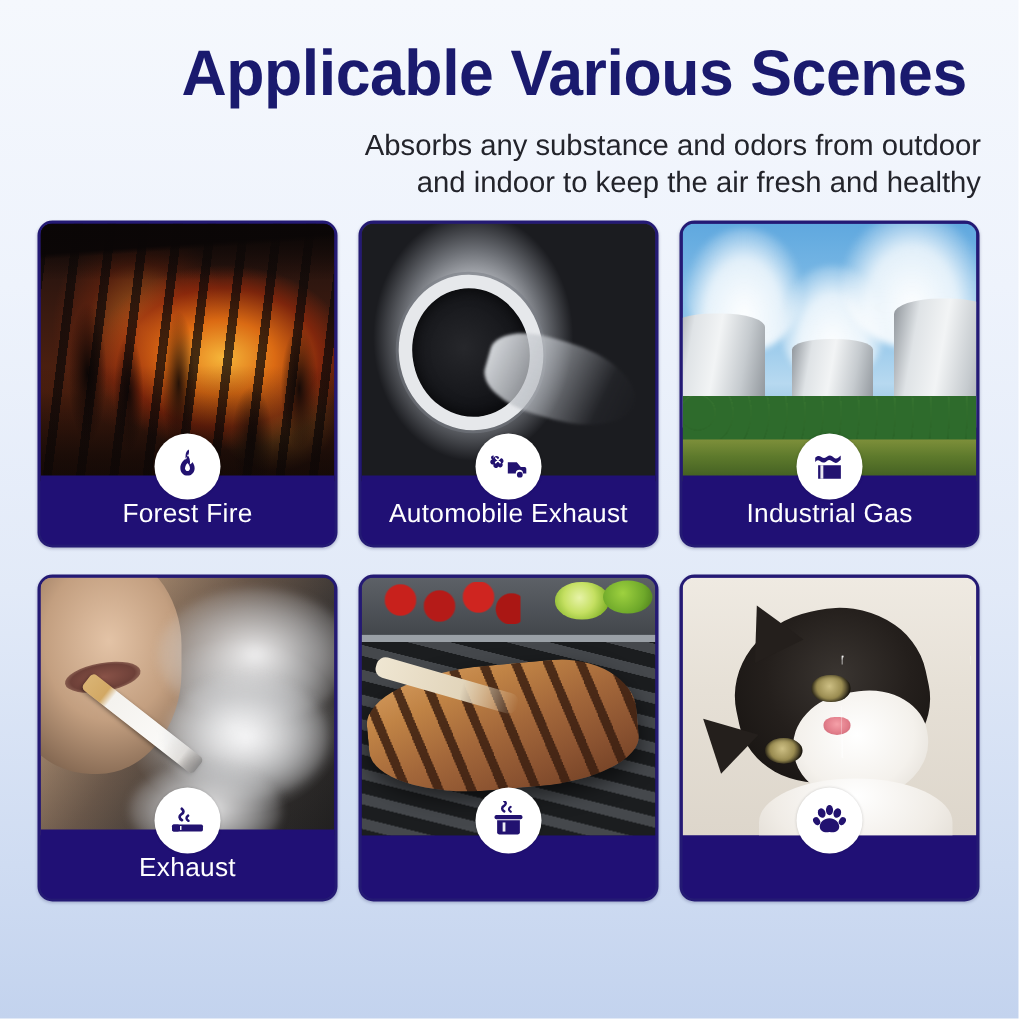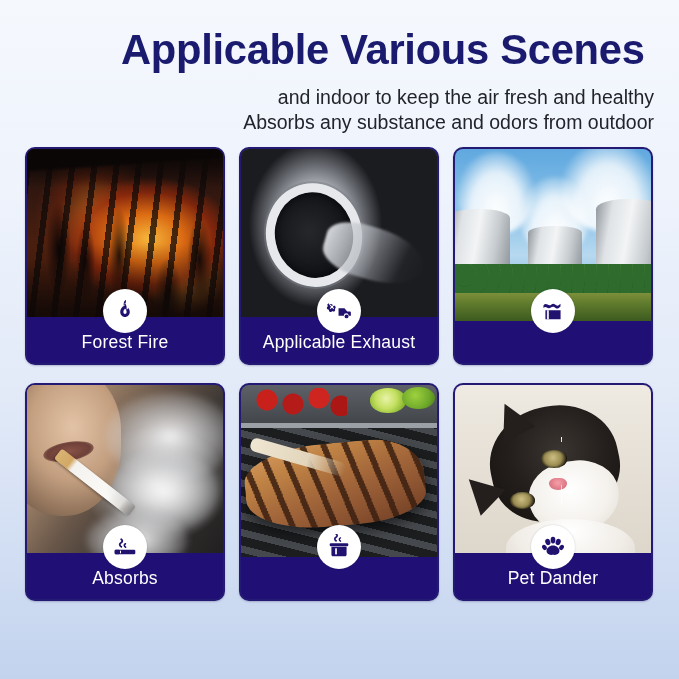--- a/index.html
+++ b/index.html
@@ -389,22 +389,22 @@
   }
 </style>
 </head>
 <body>
 
 <div class="page">
 
   <div class="header">
     <div class="title">Applicable Various Scenes</div>
     <div class="subtitle">
+      <div>Absorbs any substance and odors from outdoor</div>
       <div>and indoor to keep the air fresh and healthy</div>
-      <div>Absorbs any substance and odors from outdoor</div>
     </div>
   </div>
 
   <div class="grid">
 
     <div class="card">
       <div class="card-photo">
         <div class="ph-fire"></div>
       </div>
       <div class="badge">
@@ -424,21 +424,21 @@
       </div>
       <div class="badge">
         <svg width="27" height="27" viewBox="0 0 28 24" aria-hidden="true">
           <path d="M13 8.5h6.2l2.8 3.4h2.6c.7 0 1.2.6 1.2 1.3v3.1h-2.3a2.5 2.5 0 0 0-5 0H13V8.5z" fill="#221270"></path>
           <circle cx="21.3" cy="17.1" r="2" fill="#221270"></circle>
           <path d="M3.2 6.1c0-1 .9-1.9 2-1.9s2 .9 2 1.9c.9-.5 2.1-.2 2.6.7.5.9.2 2-.7 2.5.6.7.5 1.8-.2 2.4-.7.6-1.8.5-2.4-.2-.4.9-1.5 1.3-2.4.9-.9-.4-1.3-1.4-1-2.3-1 .2-2-.4-2.2-1.4-.2-1 .4-1.9 1.4-2.2-.5-.2-.9-.7-.9-1.3 0-.8.7-1.4 1.5-1.4.1 0 .2 0 .3.1z" fill="#221270"></path>
           <path d="M4.6 5.6l3.1 3.2M7.7 5.6L4.6 8.8" stroke="#ffffff" stroke-width="1.1" stroke-linecap="round"></path>
         </svg>
       </div>
       <div class="card-bar">
-        <span class="card-label">Applicable Exhaust</span>
+        <span class="card-label">Automobile Exhaust</span>
       </div>
     </div>
 
     <div class="card">
       <div class="card-photo">
         <div class="ph-industrial">
           <div class="steam s1"></div>
           <div class="steam s2"></div>
           <div class="steam s3"></div>
           <div class="tower t1"></div>
@@ -449,20 +449,23 @@
           <div class="ground"></div>
         </div>
       </div>
       <div class="badge">
         <svg width="26" height="26" viewBox="0 0 24 24" aria-hidden="true">
           <path d="M3.2 6.6c1.2-1.4 2.6-1.4 3.8-.5 1.2.9 2.4.9 3.6-.2.9-.8 2-.9 3-.2l1.4 1c.8.6 1.7.5 2.5-.2l1.4-1.2v2.6l-1.6 1.3c-.9.7-2 .8-2.9.1l-1.3-.9c-.9-.6-1.9-.5-2.7.2-1.3 1.2-2.8 1.2-4.1.2-1-.8-2-.8-2.9.2l-.2.2V6.6z" fill="#221270"></path>
           <path d="M5 11.2h14v8.4H5v-8.4z" fill="#221270"></path>
           <path d="M8.2 11.2v8.4H6.4v-8.4h1.8z" fill="#ffffff" opacity="0.9"></path>
         </svg>
       </div>
+      <div class="card-bar">
+        <span class="card-label">Industrial Gas</span>
+      </div>
     </div>
 
     <div class="card">
       <div class="card-photo">
         <div class="ph-smoking">
           <div class="face"></div>
           <div class="lips"></div>
           <div class="cig"></div>
           <div class="smoke-a"></div>
           <div class="smoke-b"></div>
@@ -472,21 +475,21 @@
       <div class="badge">
         <svg width="26" height="26" viewBox="0 0 24 24" aria-hidden="true">
           <rect x="2.5" y="14.5" width="19" height="4.2" rx="1" fill="#221270"></rect>
           <rect x="2.5" y="14.5" width="4.6" height="4.2" rx="1" fill="#221270"></rect>
           <rect x="7.4" y="15.4" width="0.9" height="2.4" fill="#ffffff"></rect>
           <path d="M8.6 11.8c-1.9-1-1.9-2.7-.3-3.7 1.5-.9 1.6-2.2.2-3.3" stroke="#221270" stroke-width="1.7" fill="none" stroke-linecap="round"></path>
           <path d="M12.6 12.2c-1.6-.9-1.6-2.3-.2-3.2" stroke="#221270" stroke-width="1.5" fill="none" stroke-linecap="round"></path>
         </svg>
       </div>
       <div class="card-bar">
-        <span class="card-label">Absorbs</span>
+        <span class="card-label">Exhaust</span>
       </div>
     </div>
 
     <div class="card">
       <div class="card-photo">
         <div class="ph-kitchen">
           <div class="tomatoes"></div>
           <div class="lime"></div>
           <div class="lime2"></div>
           <div class="grill-pan"></div>
@@ -522,19 +525,16 @@
       <div class="badge">
         <svg width="26" height="26" viewBox="0 0 24 24" aria-hidden="true">
           <ellipse cx="7.2" cy="7.4" rx="2.3" ry="3" fill="#221270" transform="rotate(-18 7.2 7.4)"></ellipse>
           <ellipse cx="12" cy="5.6" rx="2.2" ry="3.1" fill="#221270"></ellipse>
           <ellipse cx="16.8" cy="7.4" rx="2.3" ry="3" fill="#221270" transform="rotate(18 16.8 7.4)"></ellipse>
           <ellipse cx="19.9" cy="12.4" rx="2" ry="2.6" fill="#221270" transform="rotate(32 19.9 12.4)"></ellipse>
           <ellipse cx="4.1" cy="12.4" rx="2" ry="2.6" fill="#221270" transform="rotate(-32 4.1 12.4)"></ellipse>
           <path d="M12 10.6c3.3 0 6 2.4 6 5.1 0 2.2-1.9 3.6-4.3 3.6-.8 0-1.2-.2-1.7-.2s-.9.2-1.7.2c-2.4 0-4.3-1.4-4.3-3.6 0-2.7 2.7-5.1 6-5.1z" fill="#221270"></path>
         </svg>
       </div>
-      <div class="card-bar">
-        <span class="card-label">Pet Dander</span>
-      </div>
     </div>
 
   </div>
 </div>
 
 </body></html>

